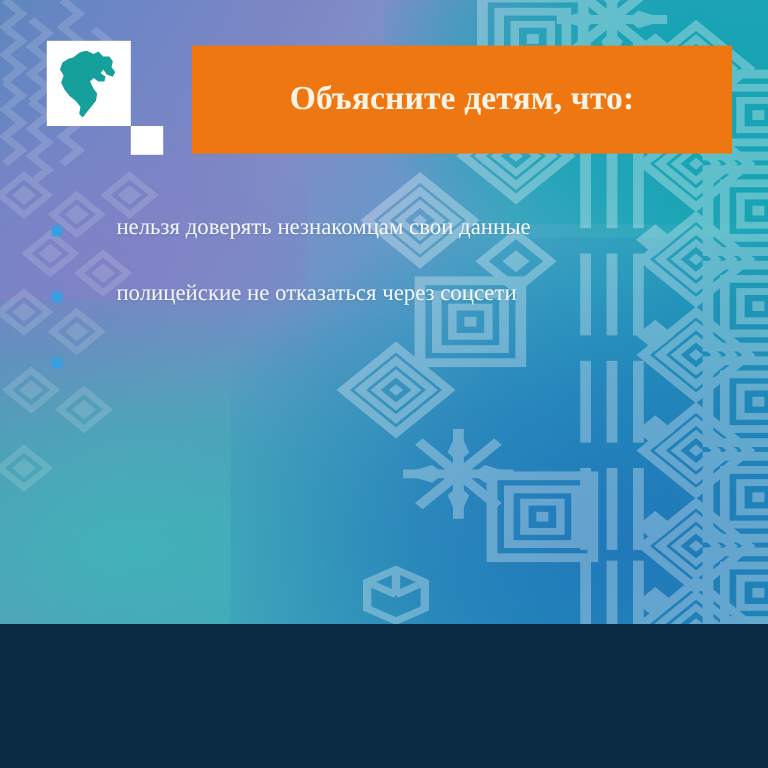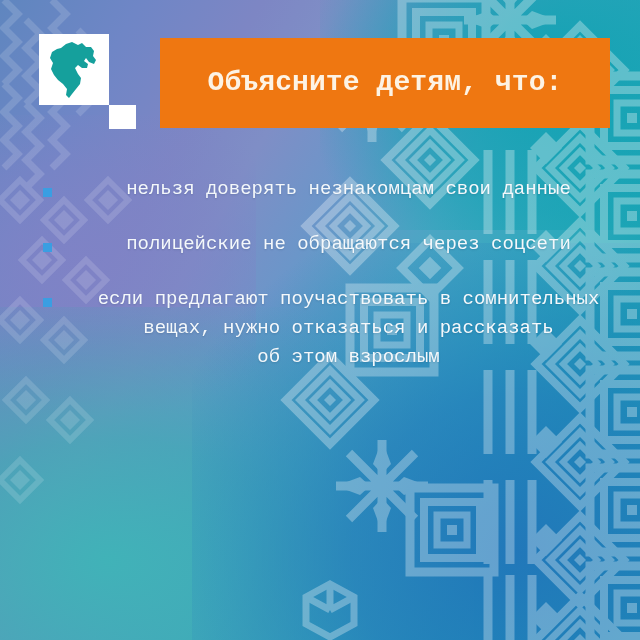--- a/index.html
+++ b/index.html
@@ -3,24 +3,23 @@
 <meta charset="utf-8">
 <style>
   html, body {
     margin: 0;
     padding: 0;
     background: #0b2b45;
   }
   #poster {
     position: relative;
     width: 640px;
-    height: 640px;
+    height: 520px;
     overflow: hidden;
-    font-family: Liberation Mono, monospace;
-    text-align: center;
+    font-family: Liberation Serif, serif;
     -webkit-font-smoothing: antialiased;
   }
 
   
   .bg-base {
     position: absolute;
     inset: 0;
     background: linear-gradient(120deg,
        #5f86bf 0%,
        #6f86c6 14%,
@@ -326,33 +325,25 @@
     <div class="item">
       <span class="bullet"></span>
       <div class="item-lines">
         <span class="line">нельзя доверять незнакомцам свои данные</span>
       </div>
     </div>
 
     <div class="item">
       <span class="bullet"></span>
       <div class="item-lines">
-        <span class="line">полицейские не обращаются через соцсети</span>
+        <span class="line">полицейские не отказаться через соцсети</span>
       </div>
     </div>
 
     <div class="item">
       <span class="bullet"></span>
       <div class="item-lines">
       </div>
     </div>
 
-    <div class="item">
-      <span class="bullet"></span>
-      <div class="item-lines">
-        <span class="line">если предлагают поучаствовать в сомнительных</span>
-        <span class="line">вещах, нужно отказаться и рассказать</span>
-        <span class="line">об этом взрослым</span>
-      </div>
-    </div>
 
   </div>
 </div>
 
 </body></html>

